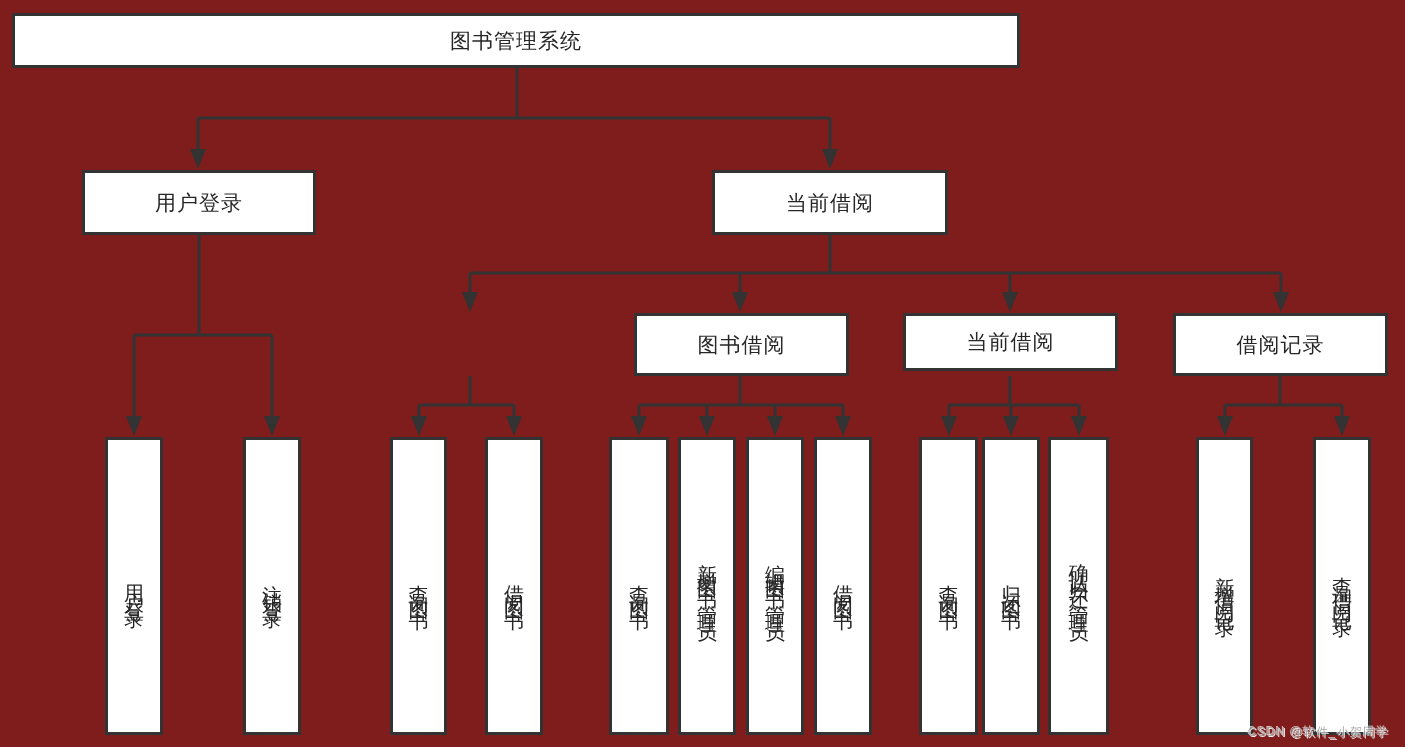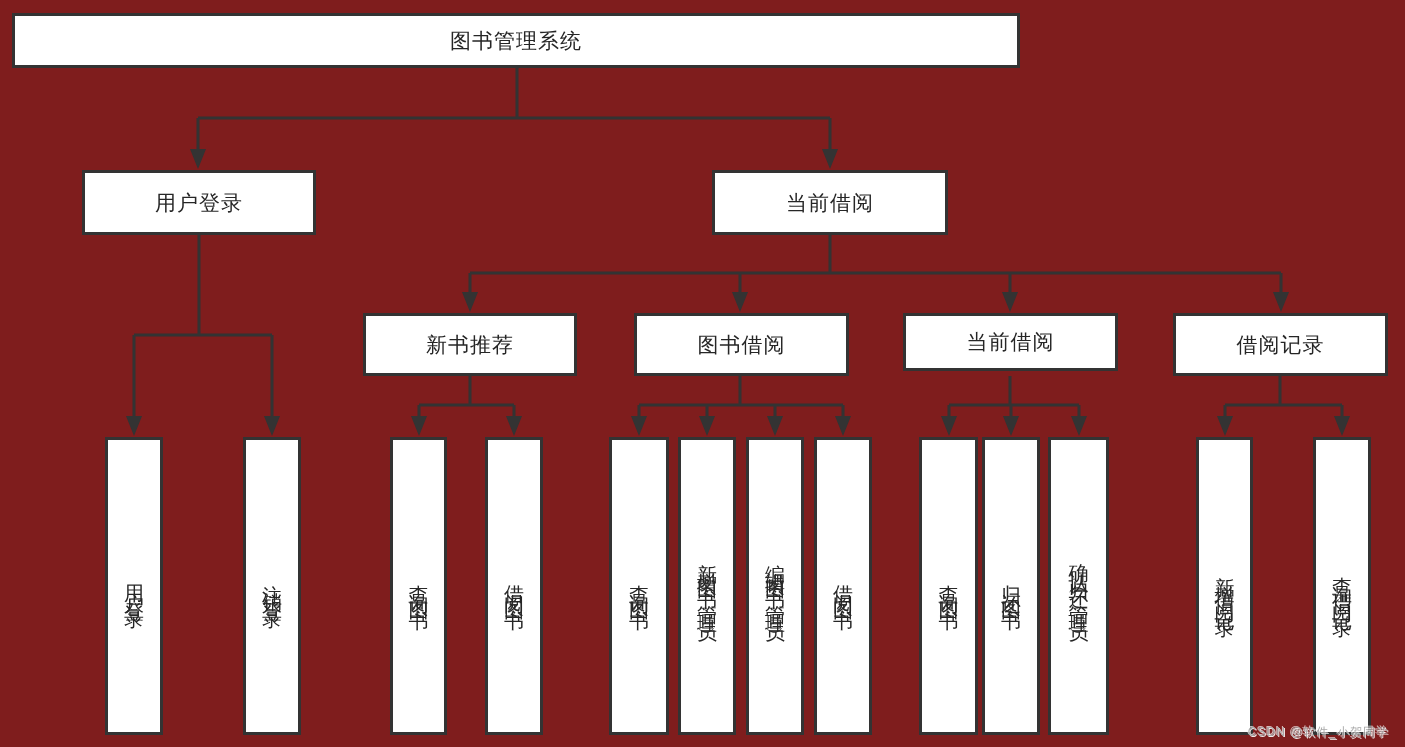--- a/index.html
+++ b/index.html
@@ -96,23 +96,20 @@
     <span>图书管理系统</span>
   </div>
 
   <div class="hbox" style="left:82px;top:170px;width:234px;height:65px">
     <span>用户登录</span>
   </div>
   <div class="hbox" style="left:712px;top:170px;width:236px;height:65px">
     <span>当前借阅</span>
   </div>
 
-  <div class="hbox" style="left:363px;top:313px;width:214px;height:63px">
-    <span>新书推荐</span>
-  </div>
   <div class="hbox" style="left:634px;top:313px;width:215px;height:63px">
     <span>图书借阅</span>
   </div>
   <div class="hbox" style="left:903px;top:313px;width:215px;height:58px">
     <span>当前借阅</span>
   </div>
   <div class="hbox" style="left:1173px;top:313px;width:215px;height:63px">
     <span>借阅记录</span>
   </div>
 

